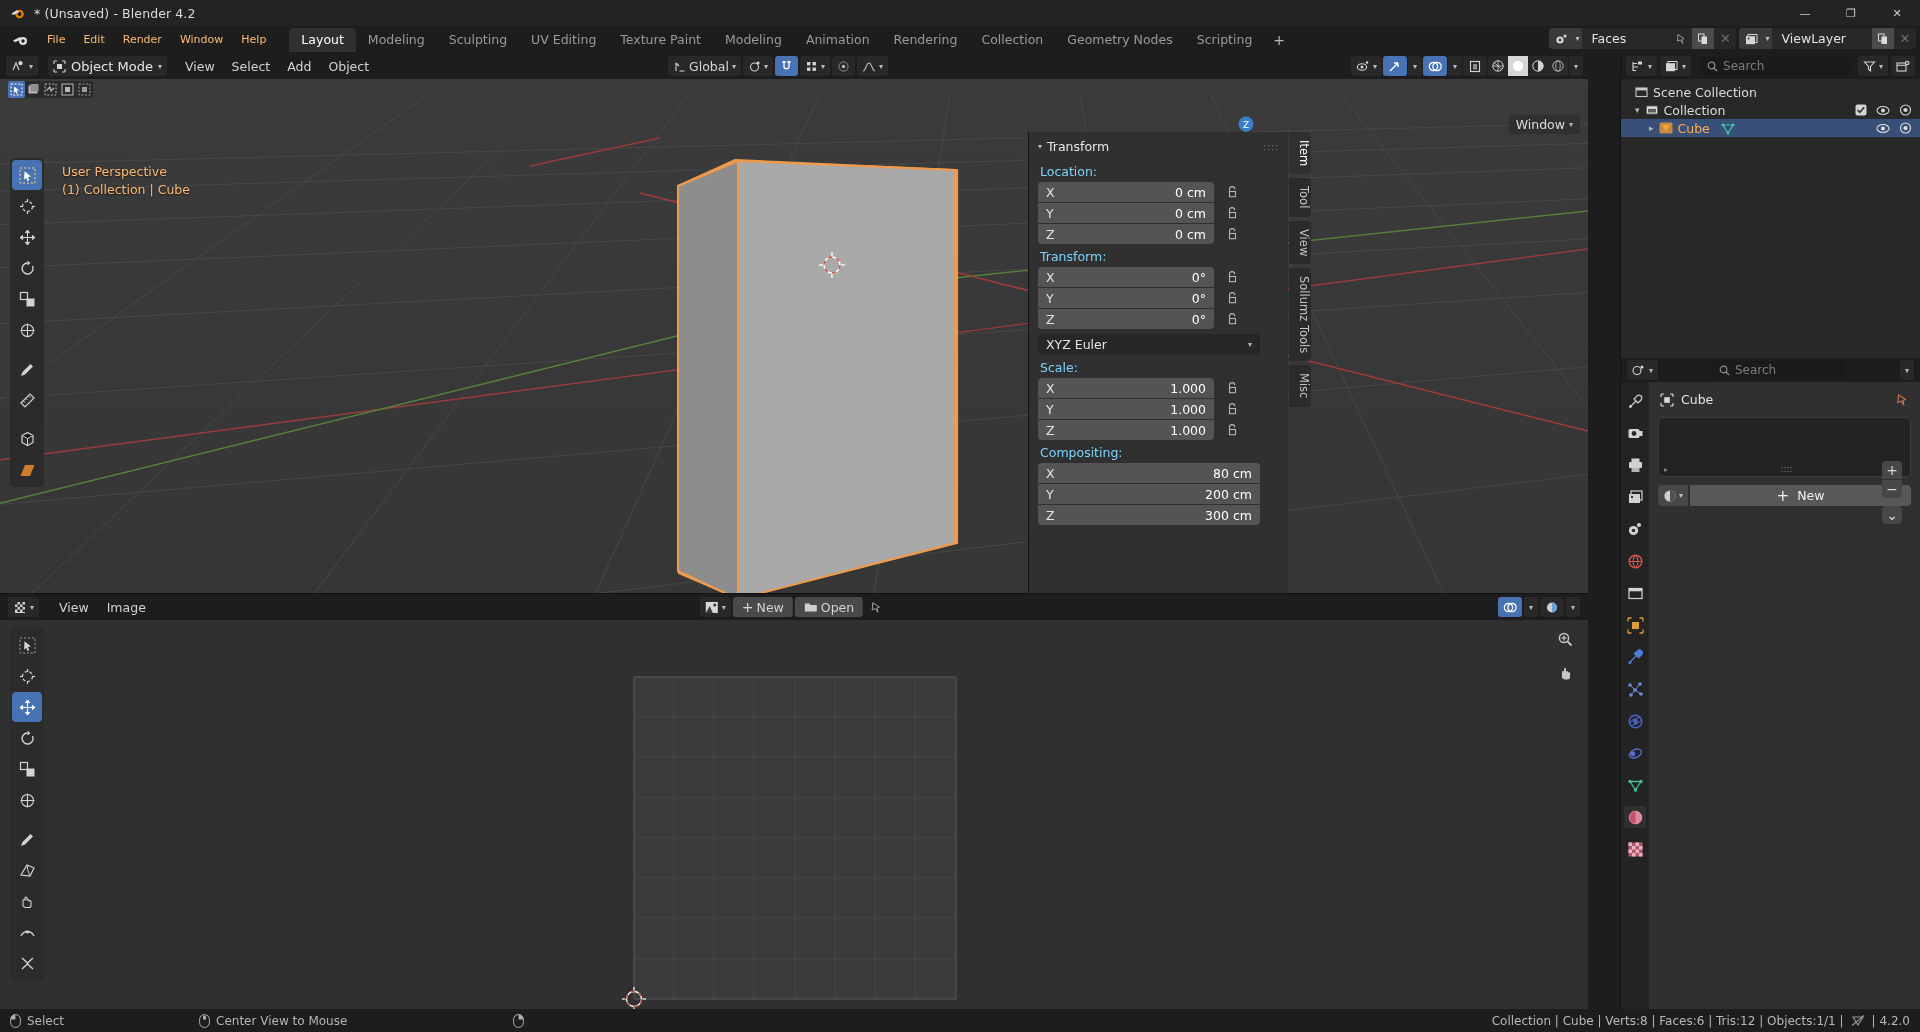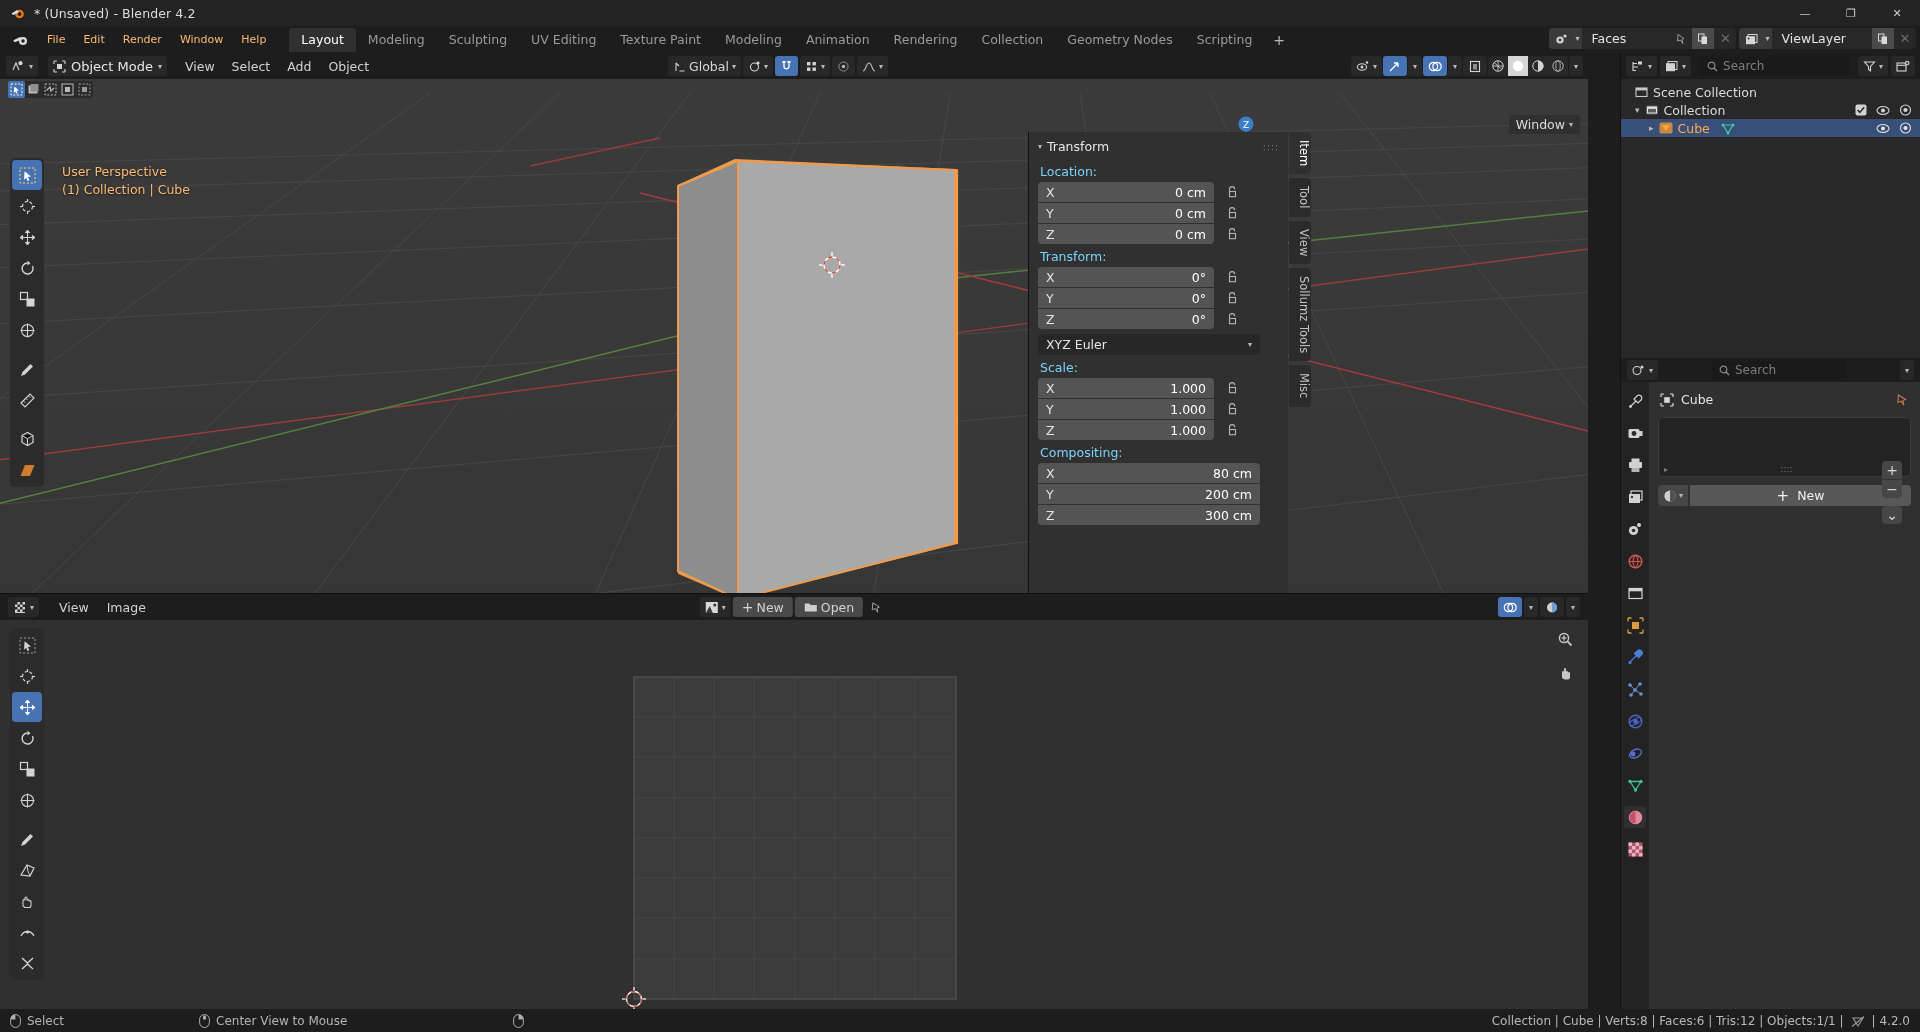--- a/index.html
+++ b/index.html
@@ -154,21 +154,21 @@
   .uv-right { position:absolute; right:8px; top:3px; display:flex; align-items:center; gap:2px;}
   .uv-canvas { position:absolute; left:0; top:26px; right:0; bottom:0; background:#303030; overflow:hidden;}
   .uv-toolbar { position:absolute; left:10px; top:8px; width:34px; background:#2b2b2b; border-radius:5px; padding:2px 0;
                 display:flex; flex-direction:column; gap:1px; z-index:3;}
   .uv-navbtns { position:absolute; right:10px; top:6px; display:flex; flex-direction:column; gap:8px; z-index:3;}
 
   
   .statusbar { position:absolute; left:0; bottom:0; width:1920px; height:23px; background:#1d1d1d;
                display:flex; align-items:center; font-size:12px; color:#b5b5b5; padding:0 10px;}
   .sb-item { display:flex; align-items:center; gap:6px; margin-right:34px;}
-  .sb-right { position:absolute; right:10px; display:flex; align-items:flex-end; gap:0px; color:#b9b9b9; font-size:12px;}
+  .sb-right { position:absolute; right:10px; display:flex; align-items:center; gap:0px; color:#b9b9b9; font-size:12px;}
 
   svg { display:block; }
   .ic { display:inline-flex; align-items:center; justify-content:center; }
 </style>
 </head>
 <body>
 
 <div class="app">
 
   <div class="titlebar">

